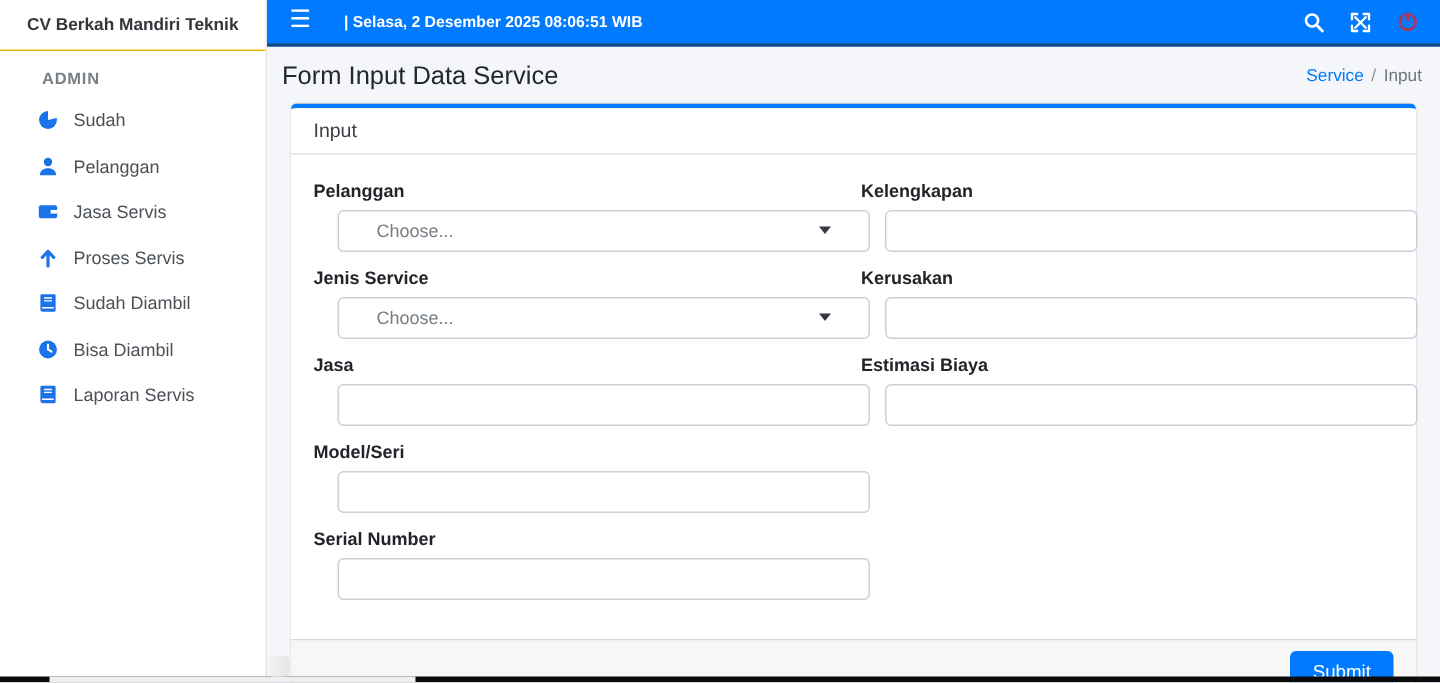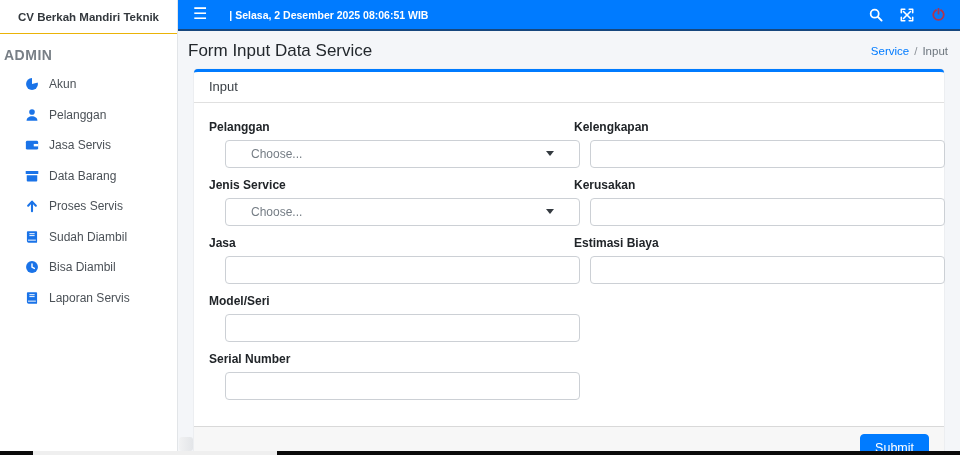--- a/index.html
+++ b/index.html
@@ -5,21 +5,21 @@
   * { box-sizing: border-box; margin: 0; padding: 0; }
   html,body { width: 960px; height: 455px; overflow: hidden; }
   body { font-family: "Liberation Sans", sans-serif; background: #f4f6f9; }
 
   .app { position: relative; display: flex; width: 960px; height: 455px; overflow: hidden; background: #f4f6f9; }
 
   
   .sidebar { width: 178px; background: #ffffff; border-right: 1px solid #e2e5e8; flex-shrink: 0; z-index: 2; }
   .brand { height: 34px; display: flex; align-items: center; justify-content: center;
            border-bottom: 1px solid #eab308; font-size: 11.5px; font-weight: bold; color: #33383d; cursor: pointer; }
-  .section-label { padding: 13px 0 6px 4px; font-size: 14px; font-weight: bold; color: #787f86; letter-spacing: .5px; }
+  .section-label { padding: 13px 0 6px 28px; font-size: 11px; font-weight: bold; color: #787f86; letter-spacing: .5px; }
   .side-item { display: flex; align-items: center; height: 30.5px; padding-left: 24px; cursor: pointer; }
   .side-item .icn { width: 15px; height: 15px; display: flex; align-items: center; justify-content: center; margin-right: 10px; }
   .side-item .icn svg { display: block; }
   .side-label { font-size: 12px; color: #4b5157; }
 
   
   .main { flex: 1; display: flex; flex-direction: column; min-width: 0; }
 
   .navbar { height: 31px; background: #007bff; border-bottom: 2px solid #17477e; display: flex; align-items: center;
             padding: 0 15px; flex-shrink: 0; }
@@ -74,48 +74,39 @@
     <div class="brand">CV Berkah Mandiri Teknik</div>
     <div class="section-label">ADMIN</div>
     <nav id="sidebar-items">
         <div class="side-item">
           <span class="icn">
             <svg width="14" height="14" viewBox="0 0 16 16">
               <circle cx="8" cy="8" r="6.8" fill="#1a73e8"></circle>
               <path d="M8 8 L8 0 A8 8 0 0 1 16 6 Z" fill="#ffffff"></path>
             </svg>
           </span>
-          <span class="side-label">Akun</span>
+          <span class="side-label">Sudah</span>
         </div>
         <div class="side-item">
           <span class="icn">
             <svg width="14" height="14" viewBox="0 0 16 16" fill="#1a73e8">
               <circle cx="8" cy="4.6" r="3.2"></circle>
               <path d="M1.8 14.6c0-3.6 2.8-5.3 6.2-5.3s6.2 1.7 6.2 5.3z"></path>
             </svg>
           </span>
           <span class="side-label">Pelanggan</span>
         </div>
         <div class="side-item">
           <span class="icn">
             <svg width="14" height="14" viewBox="0 0 16 16">
               <rect x="1" y="3.2" width="14" height="10" rx="1.6" fill="#1a73e8"></rect>
               <rect x="10" y="6.8" width="5" height="2.8" fill="#ffffff"></rect>
             </svg>
           </span>
           <span class="side-label">Jasa Servis</span>
-        </div>
-        <div class="side-item">
-          <span class="icn">
-            <svg width="14" height="14" viewBox="0 0 16 16" fill="#1a73e8">
-              <rect x="0.8" y="2.2" width="14.4" height="3.6" rx="0.6"></rect>
-              <path d="M2 7h12v6.2a1 1 0 0 1-1 1H3a1 1 0 0 1-1-1z"></path>
-            </svg>
-          </span>
-          <span class="side-label">Data Barang</span>
         </div>
         <div class="side-item">
           <span class="icn">
             <svg width="14" height="14" viewBox="0 0 16 16" fill="none" stroke="#1a73e8" stroke-width="2.4" stroke-linecap="round" stroke-linejoin="round">
               <line x1="8" y1="14" x2="8" y2="3.5"></line>
               <polyline points="3.6,7.6 8,3 12.4,7.6"></polyline>
             </svg>
           </span>
           <span class="side-label">Proses Servis</span>
         </div>

